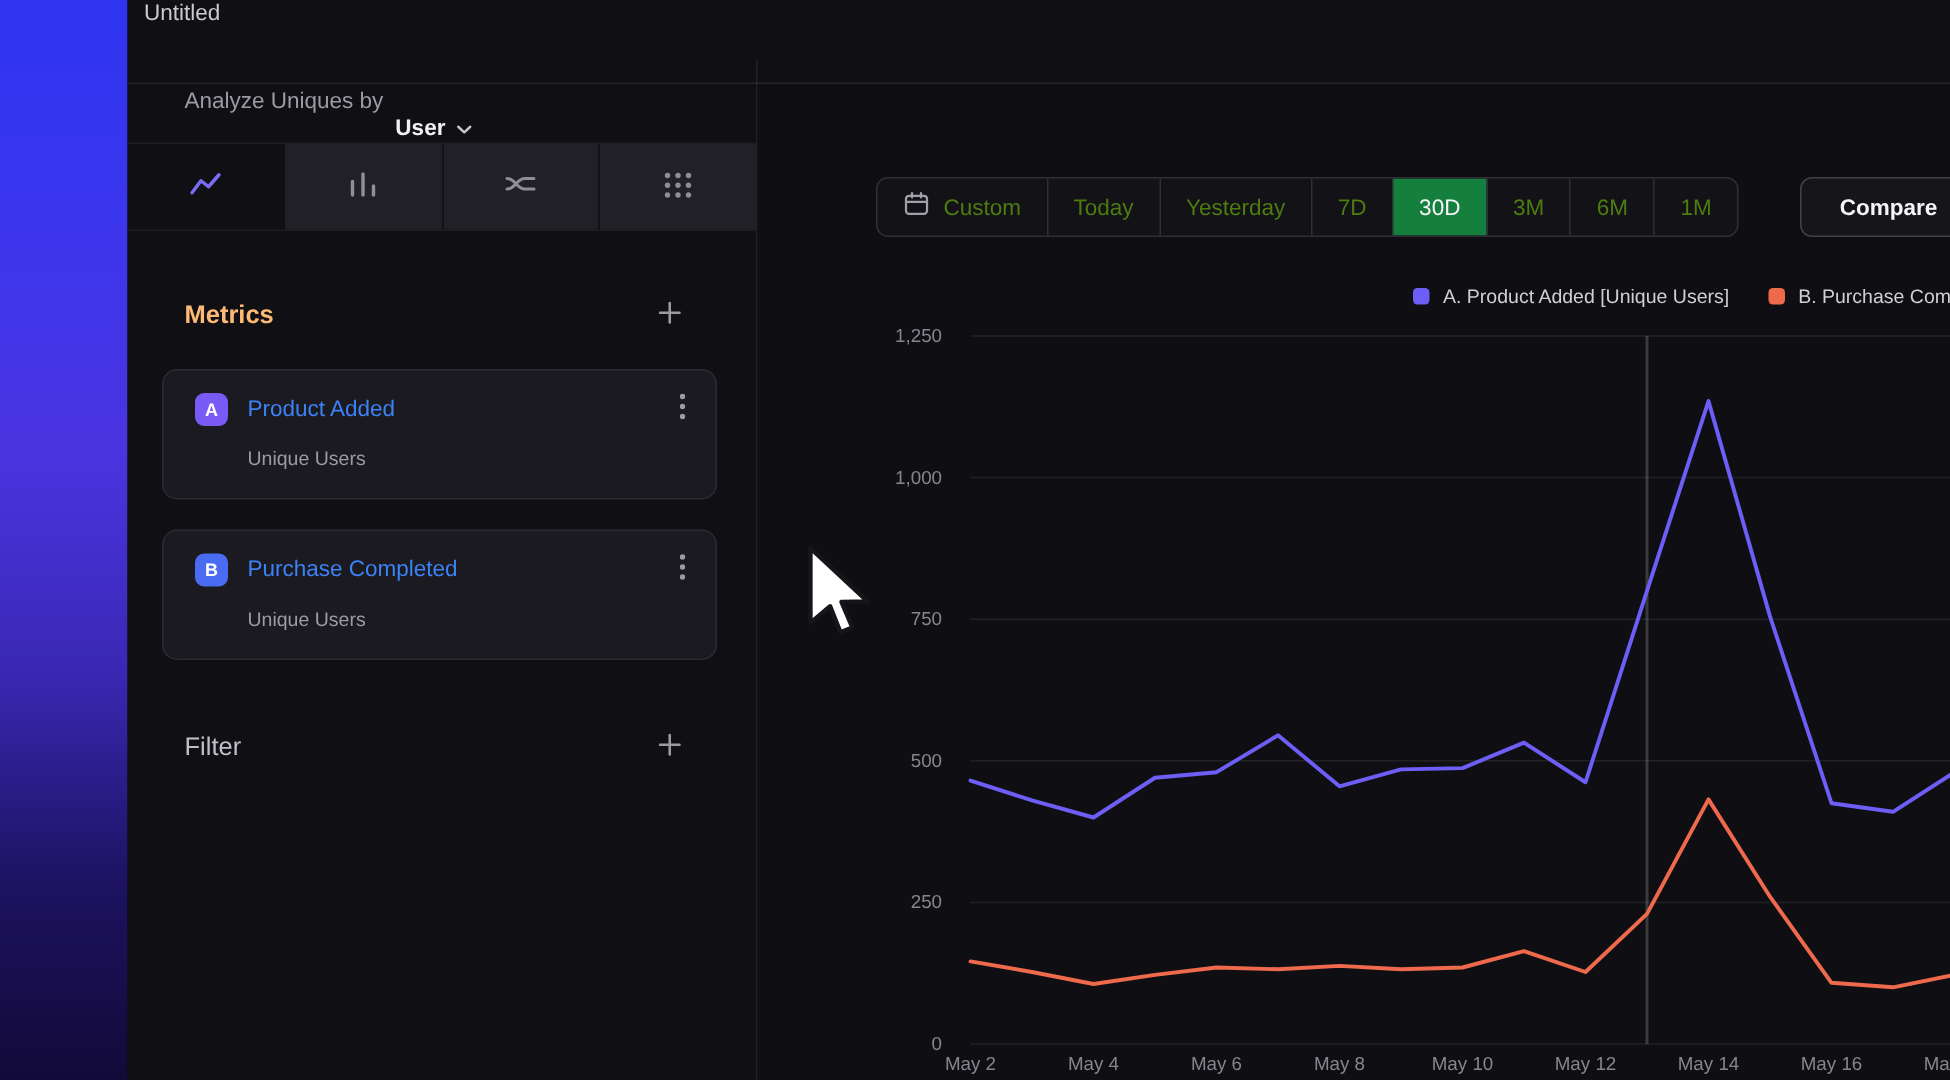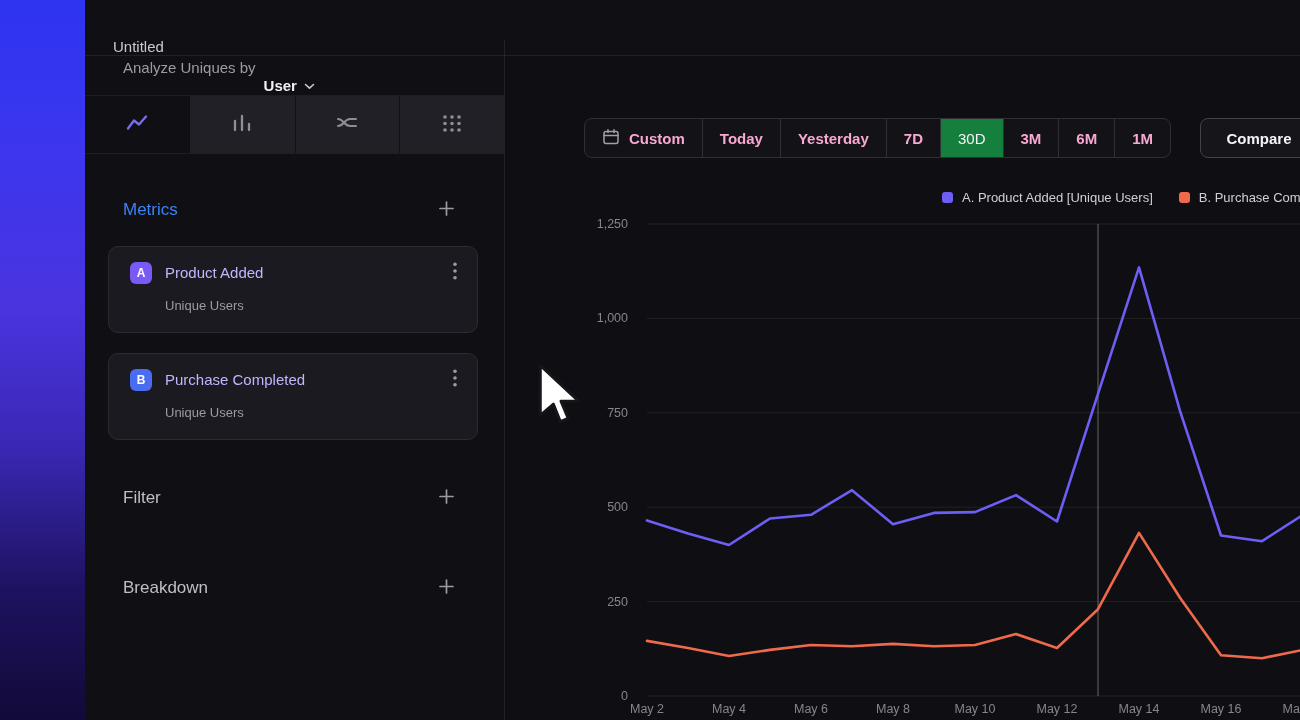--- a/index.html
+++ b/index.html
@@ -6,64 +6,64 @@
   html,body { background:#000; }
   body { font-family:"Liberation Sans","DejaVu Sans",sans-serif; }
   .stage { position:relative; width:1300px; height:720px; overflow:hidden; background:#0b0b0d; }
 
   
   .bg-strip { position:absolute; left:0; top:0; width:85px; height:720px;
     background:linear-gradient(180deg,#2e34f0 0%,#3a36ef 18%,#4a34e0 42%,#3a28b4 62%,#1d1260 82%,#120a38 100%); }
 
   .app { position:absolute; left:85px; top:0; right:0; bottom:0; background:#101014; }
 
-  .topbar { position:absolute; left:0; top:0; right:0; height:55px; display:flex; align-items:flex-end; padding-left:28px; }
+  .topbar { position:absolute; left:0; top:0; right:0; height:55px; display:flex; align-items:flex-start; padding-left:11px; }
   .topbar .title { font-size:15px; color:#c9c9cf; }
   .hdiv-top { position:absolute; left:0; top:55px; right:0; height:1px; background:rgba(255,255,255,0.08); }
 
   
   .left-panel { position:absolute; left:0; top:40px; width:420px; bottom:0; border-right:1px solid rgba(255,255,255,0.08); }
 
   .analyze-row { height:56px; display:flex; align-items:center; padding-left:38px; gap:8px;
     border-bottom:1px solid rgba(255,255,255,0.06); }
   .analyze-label { font-size:15px; color:#9b9ba4; }
   .analyze-dd { display:flex; align-items:center; gap:7px; background:none; border:none; cursor:pointer;margin-top:36px; }
   .analyze-value { font-size:15px; font-weight:600; color:#f1f1f4; }
 
   .tabbar { height:58px; display:flex; border-bottom:1px solid rgba(255,255,255,0.06); }
   .tab { width:105px; display:flex; align-items:center; justify-content:center; background:none; border:none; cursor:pointer; color:#8e8e96; }
   .tab.grouped { background:#202026; }
   .tab.grouped + .tab.grouped { border-left:1px solid rgba(0,0,0,0.45); }
 
   .section-head { display:flex; align-items:center; justify-content:space-between; height:32px; padding:0 46px 0 38px; }
   .section-head.first { margin-top:40px; }
-  .section-title { font-size:17px; font-weight:400; color:#3b82f6; }
+  .section-title { font-size:17px; font-weight:700; color:#fdba74; }
   .section-title.dim { color:#bfbfc7; font-weight:500; }
   .plus-btn { background:none; border:none; cursor:pointer; display:flex; align-items:center; justify-content:center; width:24px; height:24px; }
 
   .metric-card { margin:20px 26px 0 23px; height:87px; border-radius:10px; background:#1a1a20;
     border:1px solid #2b2b32; padding:13px 14px 0 21px; cursor:pointer; }
   .card-row1 { display:flex; align-items:center; }
   .badge { width:22px; height:22px; border-radius:6px; display:flex; align-items:center; justify-content:center;
     font-size:12px; font-weight:700; color:#fff; flex:0 0 auto; }
-  .metric-name { margin-left:13px; font-size:15px; font-weight:500; color:#c4b5fd; }
+  .metric-name { margin-left:13px; font-size:15px; font-weight:500; color:#3b82f6; }
   .kebab-btn { margin-left:auto; background:none; border:none; cursor:pointer; padding:2px 6px; }
   .metric-sub { margin-left:35px; margin-top:13px; font-size:13px; color:#9b9ba4; }
 
   .gap-filter { margin-top:42px; }
   .gap-breakdown { margin-top:58px; }
 
   
   .chart-area { position:absolute; left:420px; top:56px; right:0; bottom:0; background:#0f0f13; }
 
   .range-toolbar { position:absolute; left:79px; top:62px; height:40px; display:flex; align-items:stretch;
     border:1px solid #2f2f36; border-radius:8px; overflow:hidden; background:#121217; }
   .range-btn { display:flex; align-items:center; justify-content:center; gap:9px; padding:0 17px;
     background:none; border:none; border-left:1px solid #2f2f36; cursor:pointer;
-    font-size:15px; color:#f9a8d4; white-space:nowrap; font-family:inherit;font-weight:bold; }
+    font-size:15px; color:#4d7c0f; white-space:nowrap; font-family:inherit; }
   .range-btn:first-child { border-left:none; }
   .range-btn.selected { background:#15803d; color:#f3f3f5; font-weight:400; }
 
   .compare-btn { position:absolute; left:695px; top:62px; height:40px; width:118px;
     border:1px solid #42424b; border-radius:8px; background:#15151a; color:#f5f5f7;
     font-size:15px; font-weight:600; cursor:pointer; font-family:inherit; }
 
   .legend { position:absolute; left:437px; top:134px; display:flex; gap:26px; white-space:nowrap; }
   .legend-item { display:flex; align-items:center; gap:9px; cursor:pointer; }
   .swatch { width:11px; height:11px; border-radius:3px; flex:0 0 auto; }
@@ -208,33 +208,20 @@
             <svg width="15" height="15" viewBox="0 0 15 15">
                 <g stroke="#9b9ba3" stroke-width="1.7" stroke-linecap="round">
                   <line x1="7.5" y1="1" x2="7.5" y2="14"></line>
                   <line x1="1" y1="7.5" x2="14" y2="7.5"></line>
                 </g>
               </svg>
           </span>
         </button>
       </div>
 
-      <div class="section-head gap-breakdown">
-        <span class="section-title dim">Breakdown</span>
-        <button class="plus-btn">
-          <span>
-            <svg width="15" height="15" viewBox="0 0 15 15">
-                <g stroke="#9b9ba3" stroke-width="1.7" stroke-linecap="round">
-                  <line x1="7.5" y1="1" x2="7.5" y2="14"></line>
-                  <line x1="1" y1="7.5" x2="14" y2="7.5"></line>
-                </g>
-              </svg>
-          </span>
-        </button>
-      </div>
     </aside>
 
     <main class="chart-area">
 
       <div class="range-toolbar">
         <button class="range-btn">
           <span>
             <svg width="18" height="18" viewBox="0 0 18 18">
                 <g fill="none" stroke="#9fa0a8" stroke-width="1.5" stroke-linecap="round">
                   <rect x="2" y="3.5" width="14" height="12" rx="2"></rect>

